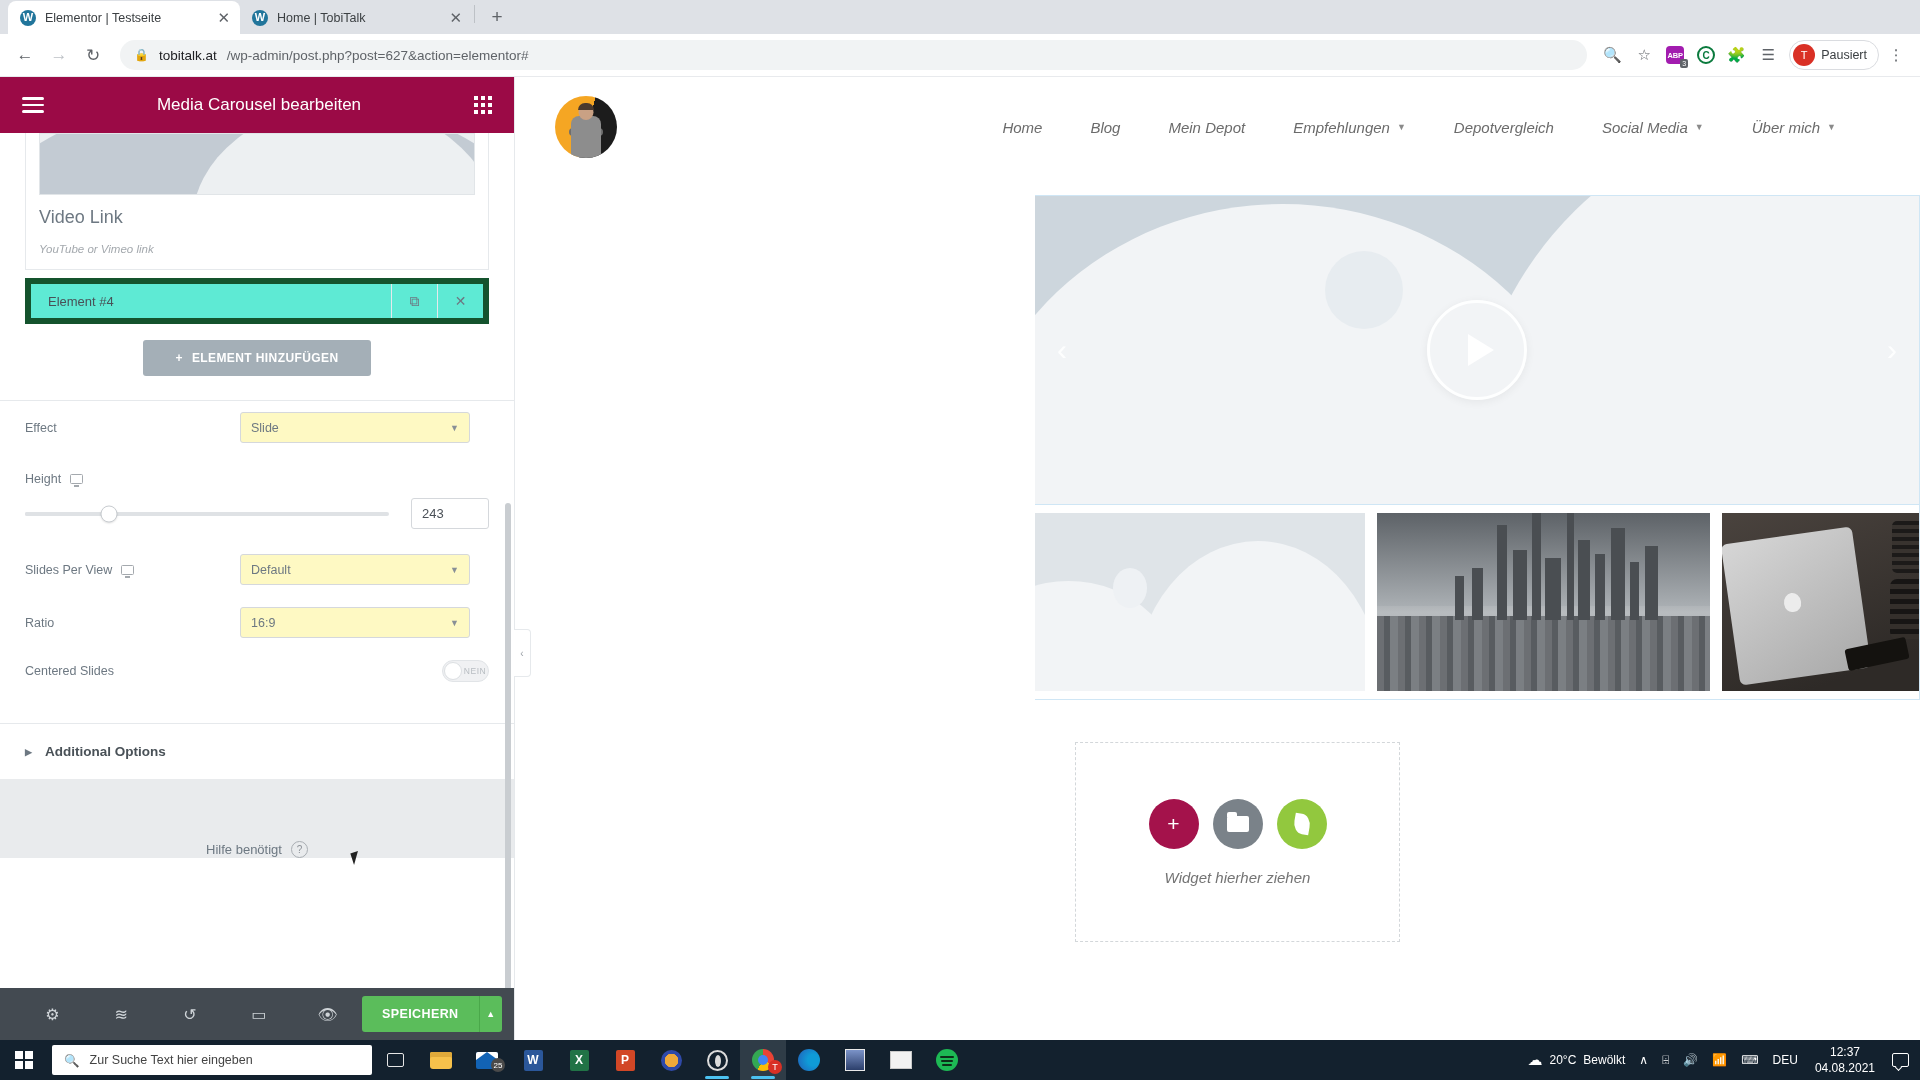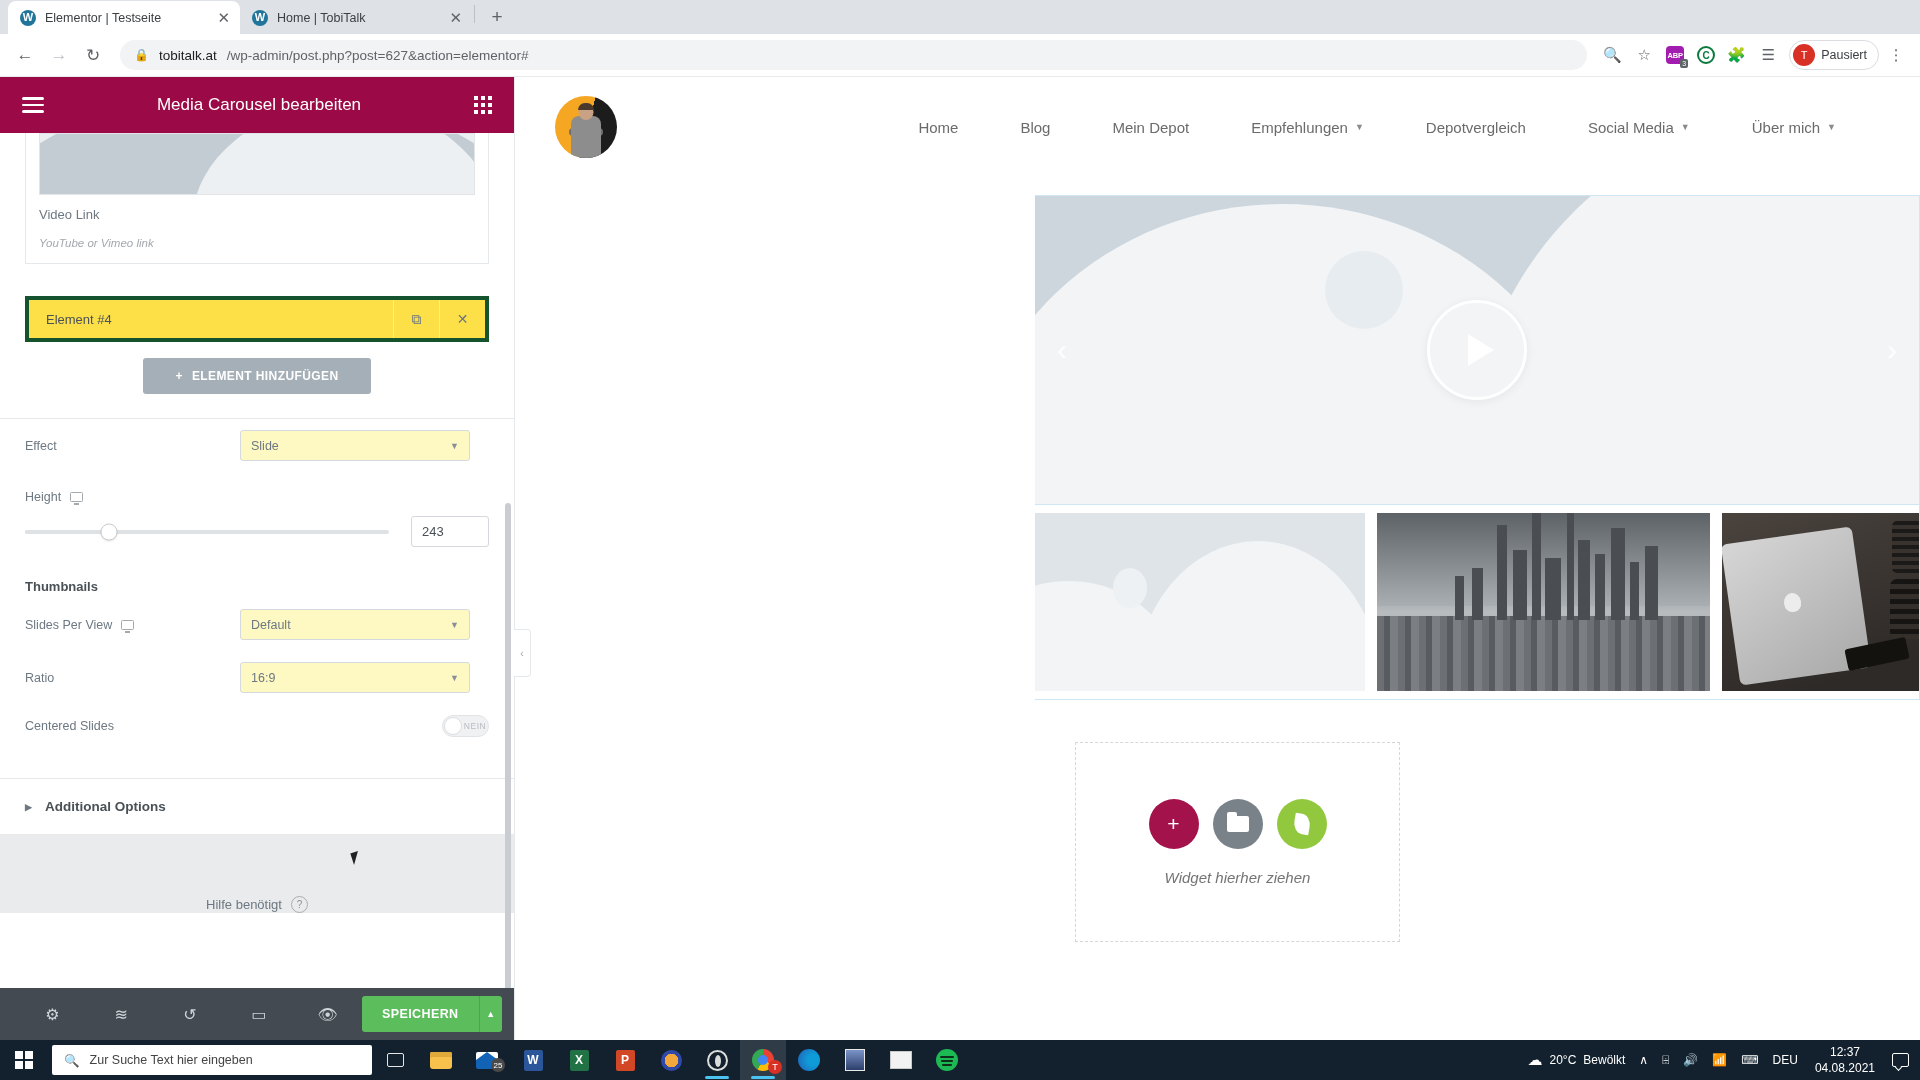--- a/index.html
+++ b/index.html
@@ -116,31 +116,31 @@
     position: relative; overflow: hidden;
   }
   .media-preview .hill {
     position:absolute; bottom:-10px; left:-10%; width: 120%; height: 110px;
     background: #c3cbd3; border-radius: 50% 50% 0 0 / 100% 100% 0 0;
   }
   .media-preview .hill2 {
     position:absolute; bottom:-30px; right:-5%; width: 70%; height: 120px;
     background: #edf0f2; border-radius: 50% 50% 0 0 / 100% 100% 0 0;
   }
-  .field-label { font-size: 13px; color: #6d7882; padding: 12px 13px 7px; }
+  .field-label { font-size: 18px; color: #6d7882; padding: 12px 13px 7px; }
   .text-input {
     margin: 0 13px; height: 31px; border: 1px solid #d5d8dc; border-radius: 3px;
     display: flex; align-items: center; padding: 0 9px; font-size: 12.5px; color: #3f444b;
     background: #fff;
   }
   .field-hint { font-size: 11.5px; color: #a4a9ae; font-style: italic; padding: 8px 13px 0; }
 
   .rep-row {
-    margin: 32px 25px 0; border: 4px solid #14532d; height: 46px;
-    display: flex; align-items: center; background: #fde047;
+    margin: 8px 25px 0; border: 6px solid #14532d; height: 46px;
+    display: flex; align-items: center; background: #5eead4;
   }
   .rep-row .name { flex: 1; padding-left: 17px; font-size: 13px; color: #495157; }
   .rep-tool {
     width: 46px; height: 100%; display: flex; align-items: center; justify-content: center;
     border-left: 1px solid #e6e9ec; color: #6d7882; font-size: 14px;
   }
   .add-btn {
     margin: 16px auto 0; width: 228px; height: 36px; background: #a4afb7;
     color: #fff; font-size: 12px; font-weight: bold; letter-spacing: 0.4px;
     display: flex; align-items: center; justify-content: center; gap: 9px;
@@ -255,21 +255,21 @@
   }
   .logo-hair {
     position:absolute; left:50%; top:7px; transform:translateX(-50%);
     width: 16px; height: 7px; border-radius: 8px 8px 0 0; background:#4a3a2e;
   }
   .logo-arms {
     position:absolute; left:50%; top: 32px; transform:translateX(-50%);
     width: 34px; height: 8px; background:#6f6f6f; border-radius: 4px;
   }
   .site-nav {
-    flex: 1; display: flex; justify-content: flex-end; align-items: center; gap: 14px;
+    flex: 1; display: flex; justify-content: flex-end; align-items: center; gap: 0; font-style: italic;
   }
   .nav-item {
     font-size: 15px; color: #6b6b6b; padding: 0 24px; display: flex; align-items: center; gap: 7px;
     font-family: "Liberation Sans", sans-serif;
   }
   .nav-caret { font-size: 9px; color: #8a8a8a; }
 
   .carousel {
     margin: 18px 0 0 0; height: 310px; position: relative; overflow: hidden;
     border: 1px solid #cfe6f5; border-left: none; margin-left: 520px;
@@ -535,21 +535,20 @@
           </div>
         </div>
         <div class="slider-row">
           <div class="slider-track">
             <div class="slider-fill" style="width:23%"></div>
             <div class="slider-knob" style="left:23%"></div>
           </div>
           <div class="num-input">243</div>
         </div>
 
-        <div class="sec-title">Thumbnails</div>
 
         <div class="ctrl">
           <div class="ctrl-label">
             <span>Slides Per View</span>
             <span class="monitor-icon"></span>
           </div>
           <div class="select">
             <span>Default</span>
             <span class="caret">▼</span>
           </div>

